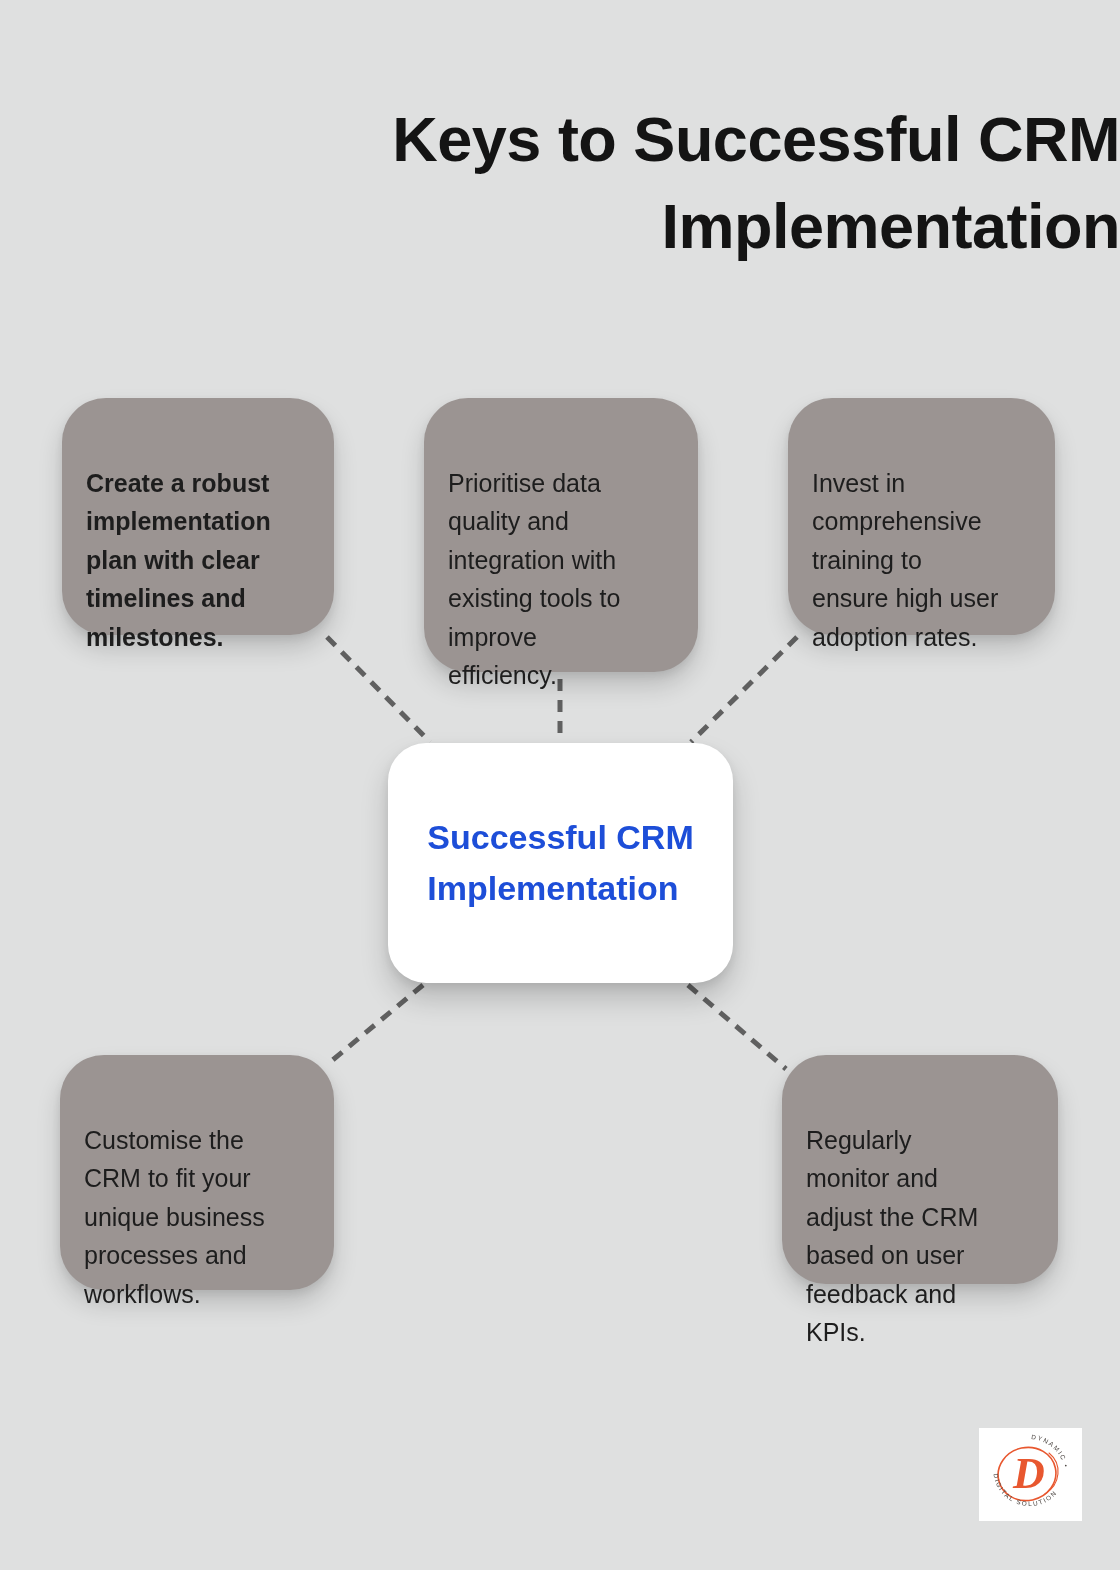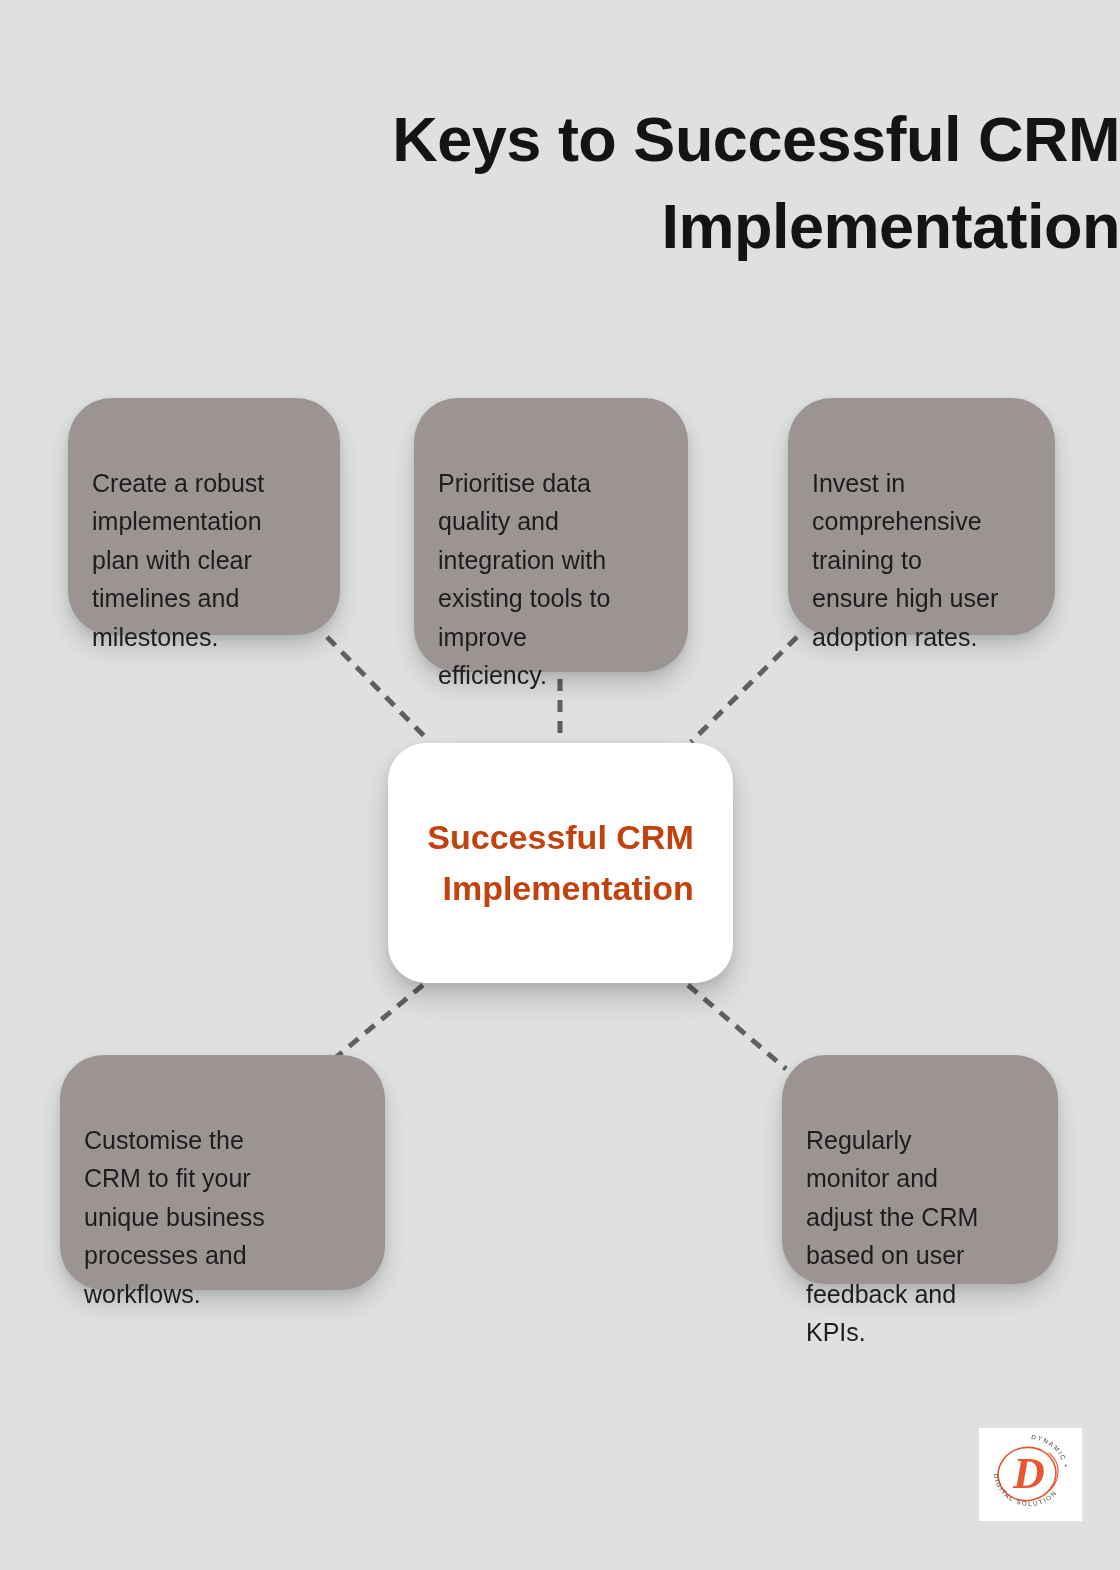--- a/index.html
+++ b/index.html
@@ -33,42 +33,42 @@
     position: absolute;
     background: #9b9492;
     border-radius: 44px;
     box-shadow: 0 14px 24px rgba(0,0,0,0.16), 0 4px 8px rgba(0,0,0,0.08);
     padding: 27px 20px 0 24px;
     font-size: 25px;
     line-height: 1.54;
     color: #1d1d1d;
     white-space: pre-line;
   }
-  .node-top-left     { left: 68px;  top: 398px;  width: 272px; height: 237px; }
-  .node-top-center   { left: 414px; top: 398px;  width: 274px; height: 274px; }
+  .node-top-left     { left: 62px;  top: 398px;  width: 272px; height: 237px; font-weight: bold; }
+  .node-top-center   { left: 424px; top: 398px;  width: 274px; height: 274px; }
   .node-top-right    { left: 788px; top: 398px;  width: 267px; height: 237px; }
-  .node-bottom-left  { left: 60px;  top: 1055px; width: 325px; height: 235px; }
+  .node-bottom-left  { left: 60px;  top: 1055px; width: 274px; height: 235px; }
   .node-bottom-right { left: 782px; top: 1055px; width: 276px; height: 229px; }
   .center-node {
     position: absolute;
     left: 388px;
     top: 743px;
     width: 345px;
     height: 240px;
     background: #ffffff;
     border-radius: 38px;
     box-shadow: 0 16px 28px rgba(0,0,0,0.18), 0 4px 10px rgba(0,0,0,0.08);
     display: flex;
     align-items: center;
     justify-content: center;
-    text-align: right;
+    text-align: left;
     font-size: 34px;
     font-weight: 700;
     line-height: 1.5;
-    color: #c2410c;
+    color: #1d4ed8;
     white-space: pre-line;
   }
   .connectors {
     position: absolute;
     inset: 0;
     width: 1120px;
     height: 1570px;
     pointer-events: none;
   }
   .logo-box {

